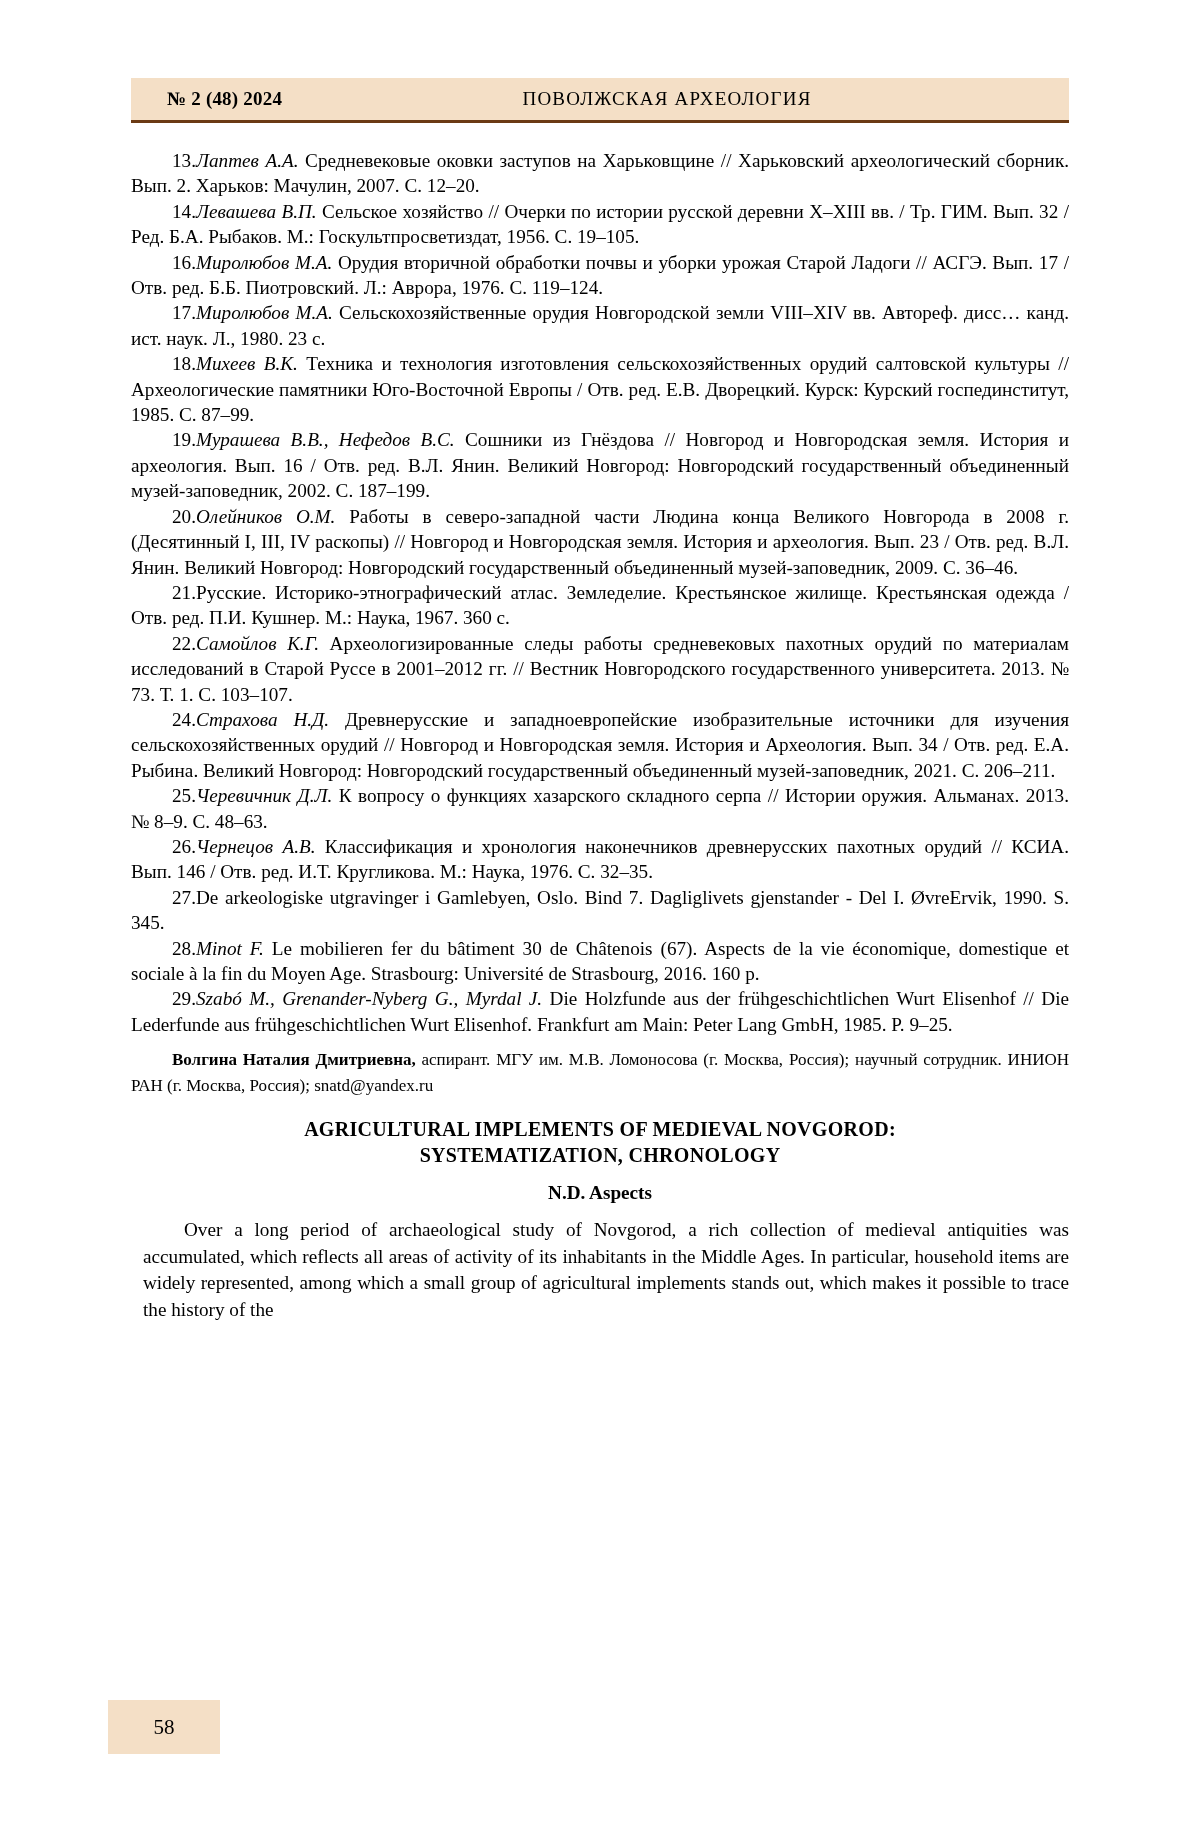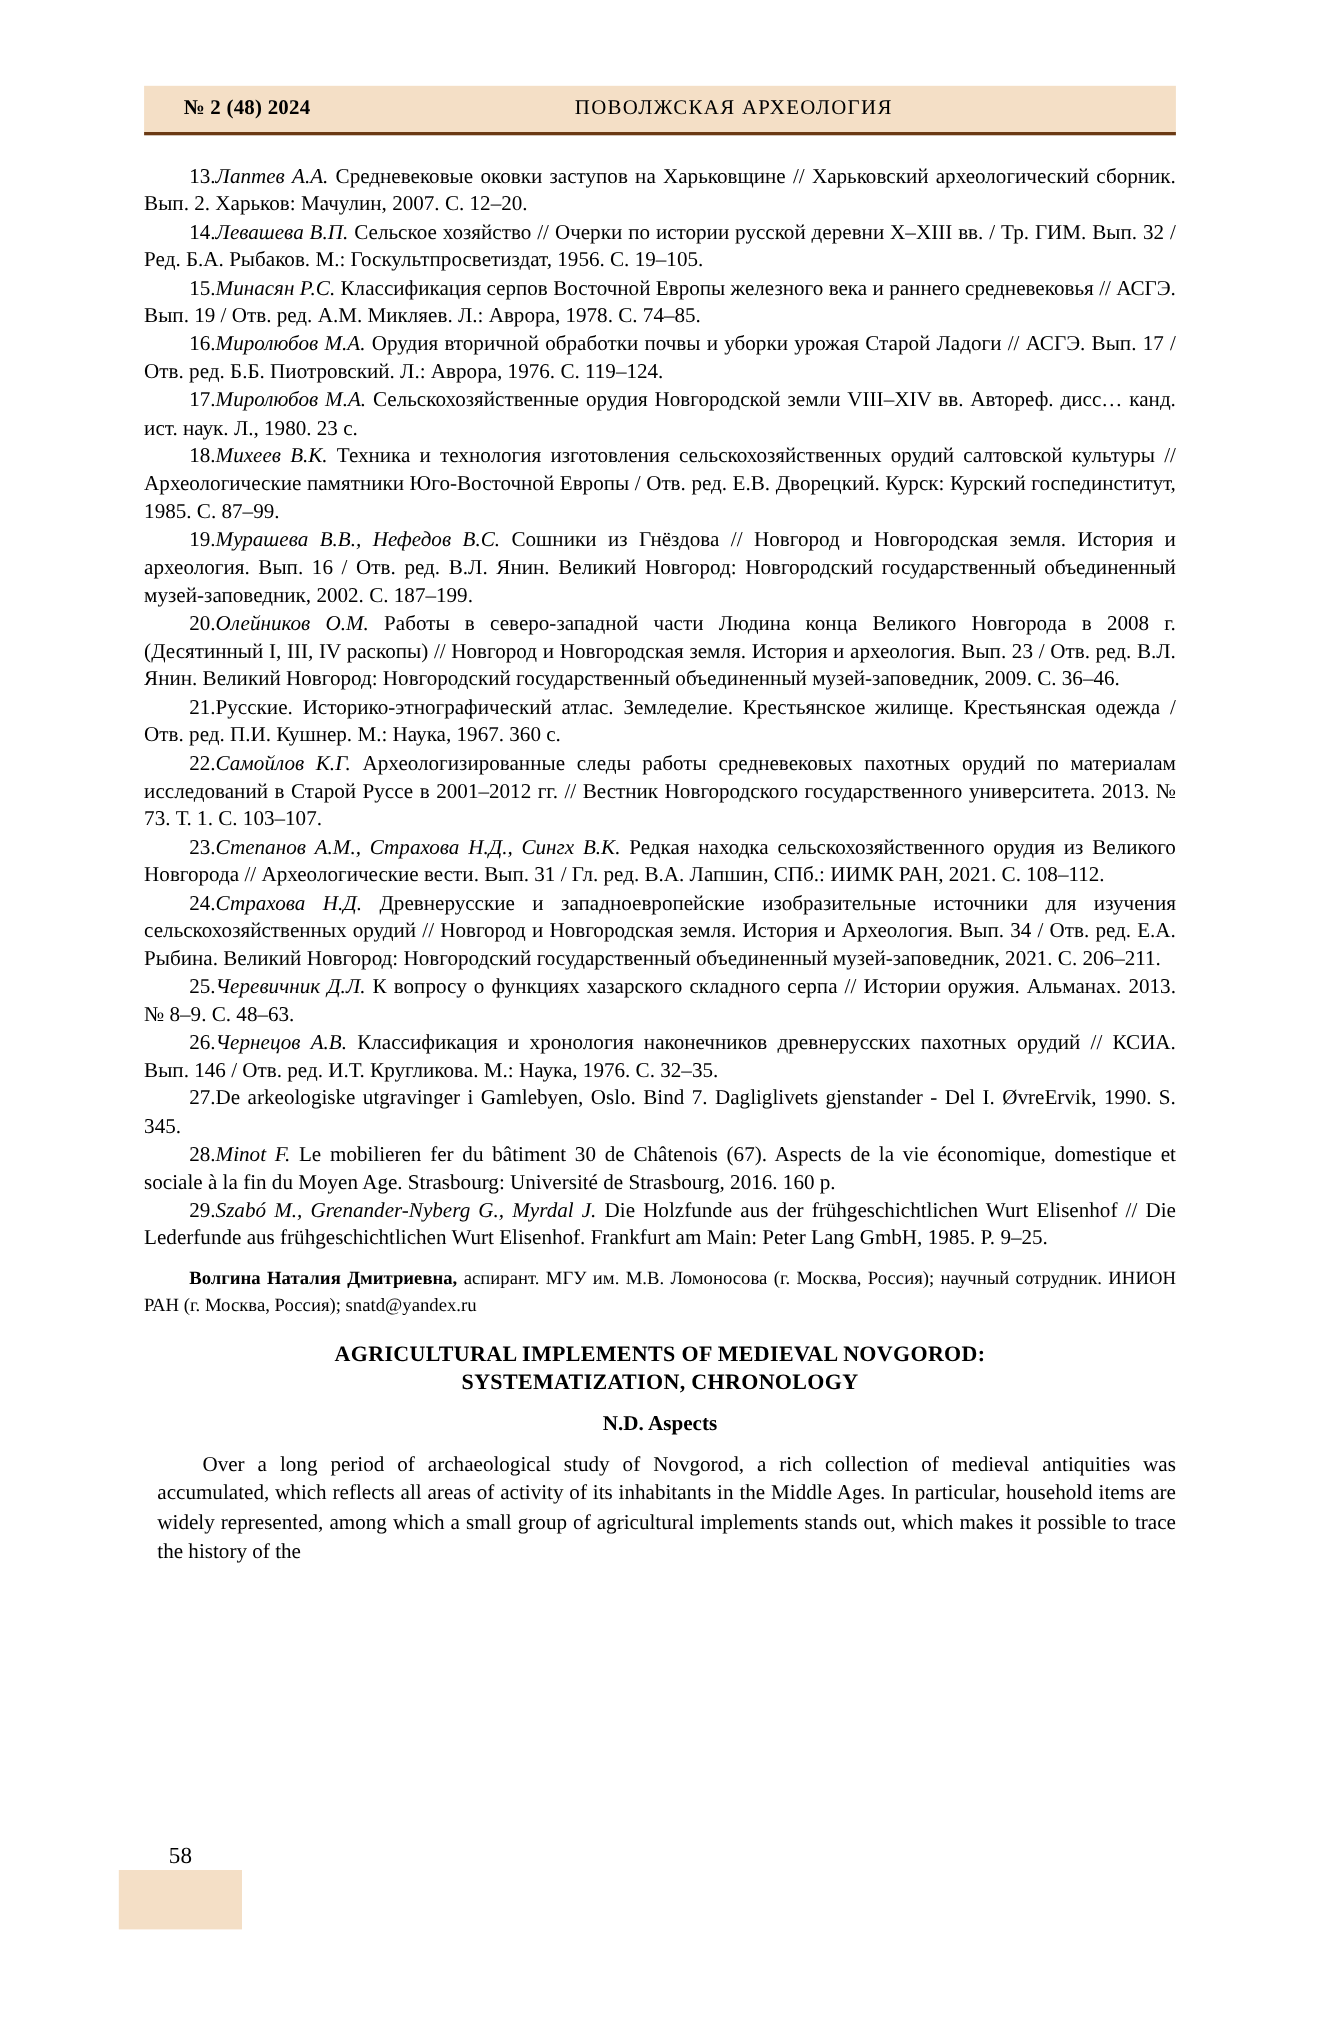--- a/index.html
+++ b/index.html
@@ -123,21 +123,21 @@
     position: absolute;
     left: 108px;
     top: 1700px;
     width: 112px;
     height: 54px;
     background: #f4dfc6;
   }
   .footer-page {
     position: absolute;
     left: 108px;
-    top: 1660px;
+    top: 1700px;
     width: 112px;
     height: 54px;
     display: flex;
     align-items: center;
     justify-content: center;
     font-size: 21px;
   }
 </style>
 </head>
 <body>
@@ -149,37 +149,35 @@
     <span class="header-issue">№ 2 (48) 2024</span>
   </div>
   <div class="header-rule"></div>
 
   <div class="content">
 
     <p class="ref"><span>13.</span><i>Лаптев А.А.</i><span> Средневековые оковки заступов на Харьковщине // Харьковский археологический сборник. Вып. 2. Харьков: Мачулин, 2007. С. 12–20.</span></p>
 
     <p class="ref"><span>14.</span><i>Левашева В.П.</i><span> Сельское хозяйство // Очерки по истории русской деревни X–XIII вв. / Тр. ГИМ. Вып. 32 / Ред. Б.А. Рыбаков. М.: Госкультпросветиздат, 1956. С. 19–105.</span></p>
 
-    <p class="ref"><span>15.</span><i>Минасян Р.С.</i><span> Классификация серпов Восточной Европы железного века и раннего средневековья // АСГЭ. Вып. 19 / Отв. ред. А.М. Микляев. Л.: Аврора, 1978. С. 74–85.</span></p>
 
     <p class="ref"><span>16.</span><i>Миролюбов М.А.</i><span> Орудия вторичной обработки почвы и уборки урожая Старой Ладоги // АСГЭ. Вып. 17 / Отв. ред. Б.Б. Пиотровский. Л.: Аврора, 1976. С. 119–124.</span></p>
 
     <p class="ref"><span>17.</span><i>Миролюбов М.А.</i><span> Сельскохозяйственные орудия Новгородской земли VIII–XIV вв. Автореф. дисс… канд. ист. наук. Л., 1980. 23 с.</span></p>
 
     <p class="ref"><span>18.</span><i>Михеев В.К.</i><span> Техника и технология изготовления сельскохозяйственных орудий салтовской культуры // Археологические памятники Юго-Восточной Европы / Отв. ред. Е.В. Дворецкий. Курск: Курский госпединститут, 1985. С. 87–99.</span></p>
 
     <p class="ref"><span>19.</span><i>Мурашева В.В., Нефедов В.С.</i><span> Сошники из Гнёздова // Новгород и Новгородская земля. История и археология. Вып. 16 / Отв. ред. В.Л. Янин. Великий Новгород: Новгородский государственный объединенный музей-заповедник, 2002. С. 187–199.</span></p>
 
     <p class="ref"><span>20.</span><i>Олейников О.М.</i><span> Работы в северо-западной части Людина конца Великого Новгорода в 2008 г. (Десятинный I, III, IV раскопы) // Новгород и Новгородская земля. История и археология. Вып. 23  / Отв. ред. В.Л. Янин. Великий Новгород: Новгородский государственный объединенный музей-заповедник, 2009. С. 36–46.</span></p>
 
     <p class="ref"><span>21.</span><i></i><span>Русские. Историко-этнографический атлас. Земледелие. Крестьянское жилище. Крестьянская одежда / Отв. ред. П.И. Кушнер. М.: Наука, 1967. 360 с.</span></p>
 
     <p class="ref"><span>22.</span><i>Самойлов К.Г.</i><span> Археологизированные следы работы средневековых пахотных орудий по материалам исследований в Старой Руссе в 2001–2012 гг. // Вестник Новгородского государственного университета. 2013. № 73. Т. 1. С. 103–107.</span></p>
 
-    <p class="ref"><span>23.</span><i>Степанов А.М., Страхова Н.Д., Сингх В.К.</i><span> Редкая находка сельскохозяйственного орудия из Великого Новгорода // Археологические вести. Вып. 31 / Гл. ред. В.А. Лапшин, СПб.: ИИМК РАН, 2021. С. 108–112.</span></p>
 
     <p class="ref"><span>24.</span><i>Страхова Н.Д.</i><span> Древнерусские и западноевропейские изобразительные источники для изучения сельскохозяйственных орудий // Новгород и Новгородская земля. История и Археология. Вып. 34 / Отв. ред. Е.А. Рыбина. Великий Новгород: Новгородский государственный объединенный музей-заповедник, 2021. С. 206–211.</span></p>
 
     <p class="ref"><span>25.</span><i>Черевичник Д.Л.</i><span> К вопросу о функциях хазарского складного серпа // Истории оружия. Альманах. 2013. № 8–9. С. 48–63.</span></p>
 
     <p class="ref"><span>26.</span><i>Чернецов А.В.</i><span> Классификация и хронология наконечников древнерусских пахотных орудий // КСИА. Вып. 146 / Отв. ред. И.Т. Кругликова. М.: Наука, 1976. С. 32–35.</span></p>
 
     <p class="ref"><span>27.</span><i></i><span>De arkeologiske utgravinger i Gamlebyen, Oslo. Bind 7. Dagliglivets gjenstander - Del I. ØvreErvik, 1990. S. 345.</span></p>
 
     <p class="ref"><span>28.</span><i>Minot F.</i><span> Le mobilieren fer du bâtiment 30 de Châtenois (67). Aspects de la vie économique, domestique et sociale à la fin du Moyen Age. Strasbourg: Université de Strasbourg, 2016. 160 p.</span></p>

